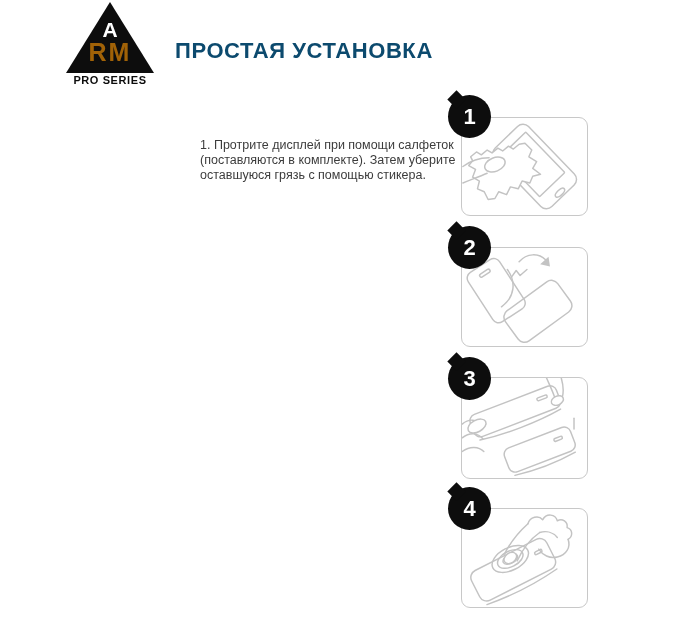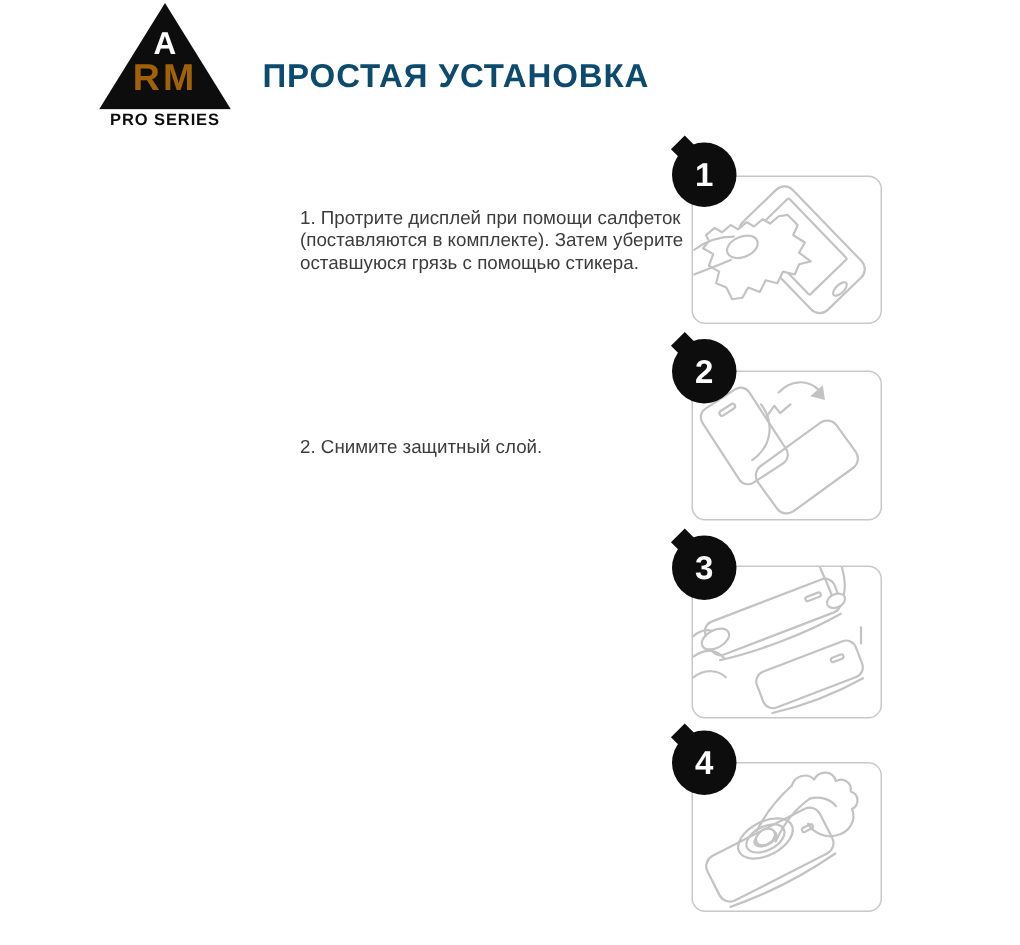--- a/index.html
+++ b/index.html
@@ -57,21 +57,20 @@
       <div class="logo-rm">RM</div>
     </div>
     <div class="logo-sub">PRO SERIES</div>
   </div>
 
   <div class="title">ПРОСТАЯ УСТАНОВКА</div>
 
   <div class="step-text" id="t1">1. Протрите дисплей при помощи салфеток
 (поставляются в комплекте). Затем уберите
 оставшуюся грязь с помощью стикера.</div>
-  <div class="step-text" id="t2">2. Снимите защитный слой.</div>
 
   <div class="badge" id="b1">
       <span>1</span>
     </div>
   <div class="badge" id="b2">
       <span>2</span>
     </div>
   <div class="badge" id="b3">
       <span>3</span>
     </div>

